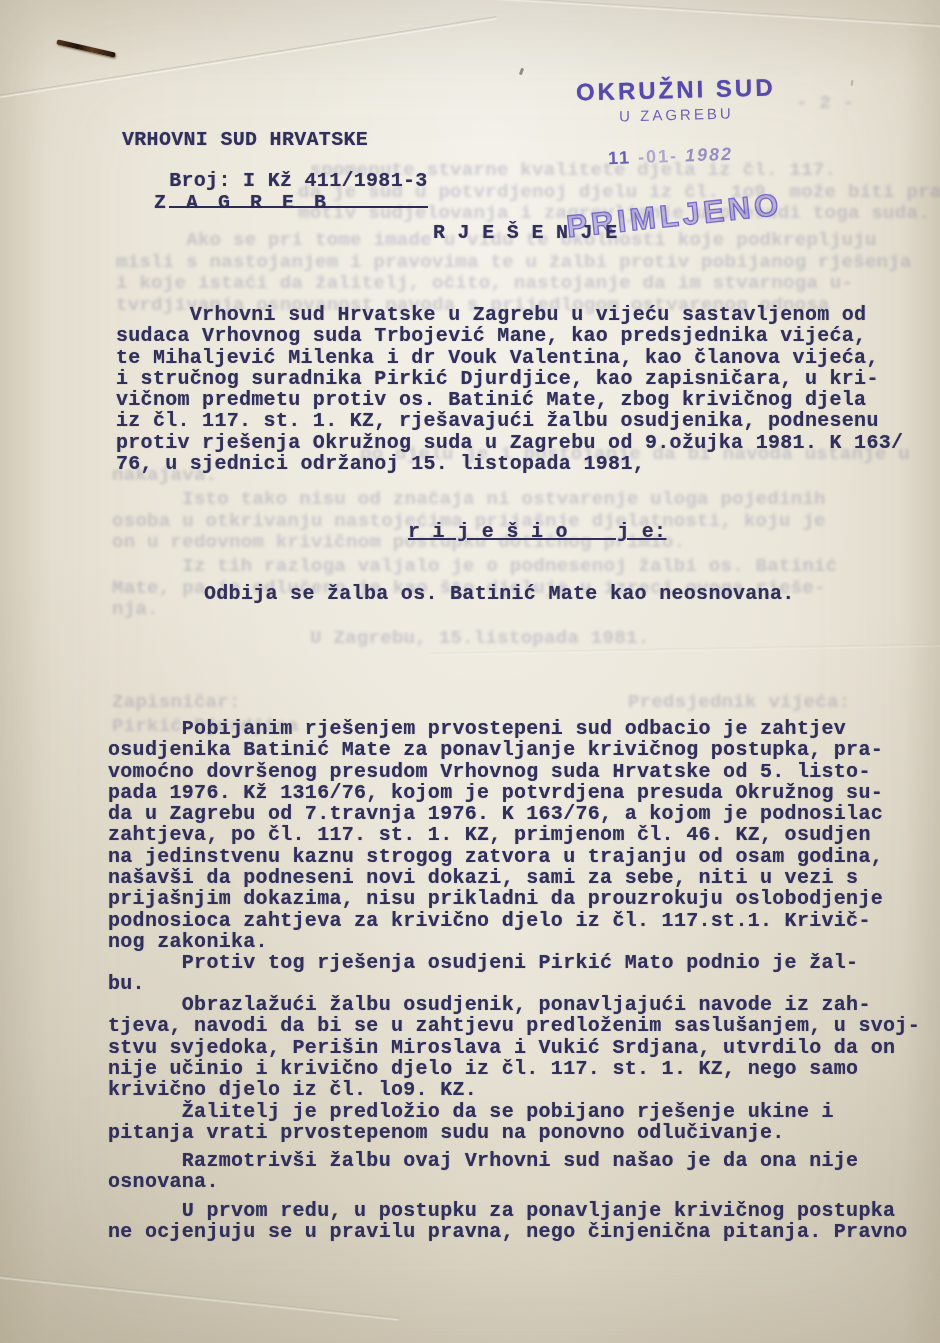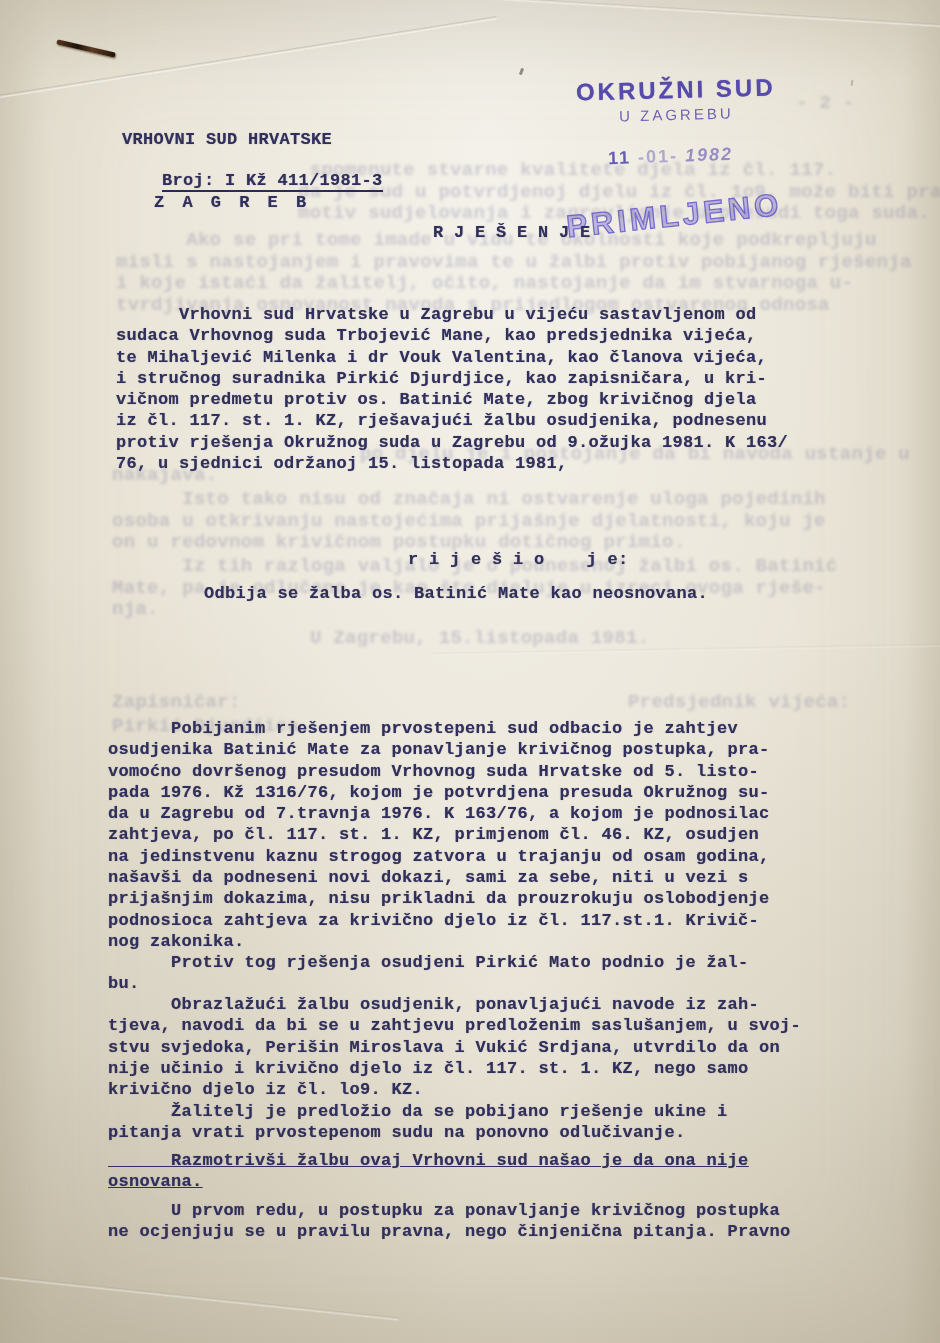--- a/index.html
+++ b/index.html
@@ -11,26 +11,26 @@
       radial-gradient(ellipse at 8% 95%, rgba(150,138,112,0.28), rgba(150,138,112,0) 40%),
       radial-gradient(ellipse at 97% 90%, rgba(150,138,112,0.22), rgba(150,138,112,0) 35%),
       linear-gradient(180deg, rgba(214,207,190,0.55) 0%, rgba(233,228,214,0) 6%, rgba(233,228,214,0) 78%, rgba(186,175,150,0.30) 100%),
       linear-gradient(90deg, rgba(190,181,158,0.30) 0%, rgba(233,228,214,0) 5%, rgba(233,228,214,0) 96%, rgba(186,176,152,0.30) 100%);
     box-shadow: inset 0 0 140px rgba(120,105,78,0.22);
     font-family:"Liberation Mono","DejaVu Sans Mono",monospace;
   }
   
   .typed{
     position:absolute;left:108px;width:790px;
-    color:#31305c;font-weight:700;font-size:17px;line-height:21.3px;
+    color:#31305c;font-weight:700;font-size:20px;line-height:21.3px;
     letter-spacing:0.3px;white-space:pre;
     text-shadow:0 0 1px rgba(47,46,90,0.55);
   }
   .heading{width:auto;}
-  .underlined{border-bottom:2.5px solid #2c2b55;padding-bottom:0;}
+  .underlined{border-bottom:2.5px solid #2c2b55;padding-bottom:14px;}
   
   .ghost{
     position:absolute;color:#5e5f8c;font-weight:700;font-size:19px;line-height:21.6px;
     letter-spacing:0.3px;white-space:pre;opacity:0.26;filter:blur(1.4px);
   }
   
   .stamp-office{
     position:absolute;left:561px;top:76px;width:230px;text-align:center;
     color:#4a3da8;font-family:"Liberation Sans","DejaVu Sans",sans-serif;
     transform:rotate(-1.5deg);opacity:0.92;
@@ -123,21 +123,21 @@
 
   <div class="typed" style="top:304px;margin-left:8px;">      Vrhovni sud Hrvatske u Zagrebu u vijeću sastavljenom od
 sudaca Vrhovnog suda Trbojević Mane, kao predsjednika vijeća,
 te Mihaljević Milenka i dr Vouk Valentina, kao članova vijeća,
 i stručnog suradnika Pirkić Djurdjice, kao zapisničara, u kri-
 vičnom predmetu protiv os. Batinić Mate, zbog krivičnog djela
 iz čl. 117. st. 1. KZ, rješavajući žalbu osudjenika, podnesenu
 protiv rješenja Okružnog suda u Zagrebu od 9.ožujka 1981. K 163/
 76, u sjednici održanoj 15. listopada 1981,</div>
 
-  <div class="typed heading" style="left:408px;top:549px;">r i j e š i o    j e:</div>
+  <div class="typed heading" style="left:408px;top:521px;text-decoration:underline;">r i j e š i o    j e:</div>
   <div class="typed heading" style="left:204px;top:583px;">Odbija se žalba os. Batinić Mate kao neosnovana.</div>
 
   <div class="typed" style="top:718px;">      Pobijanim rješenjem prvostepeni sud odbacio je zahtjev
 osudjenika Batinić Mate za ponavljanje krivičnog postupka, pra-
 vomoćno dovršenog presudom Vrhovnog suda Hrvatske od 5. listo-
 pada 1976. Kž 1316/76, kojom je potvrdjena presuda Okružnog su-
 da u Zagrebu od 7.travnja 1976. K 163/76, a kojom je podnosilac
 zahtjeva, po čl. 117. st. 1. KZ, primjenom čl. 46. KZ, osudjen
 na jedinstvenu kaznu strogog zatvora u trajanju od osam godina,
 našavši da podneseni novi dokazi, sami za sebe, niti u vezi s
@@ -146,18 +146,18 @@
 nog zakonika.</div>
   <div class="typed" style="top:952px;">      Protiv tog rješenja osudjeni Pirkić Mato podnio je žal-
 bu.</div>
   <div class="typed" style="top:994px;">      Obrazlažući žalbu osudjenik, ponavljajući navode iz zah-
 tjeva, navodi da bi se u zahtjevu predloženim saslušanjem, u svoj-
 stvu svjedoka, Perišin Miroslava i Vukić Srdjana, utvrdilo da on
 nije učinio i krivično djelo iz čl. 117. st. 1. KZ, nego samo
 krivično djelo iz čl. lo9. KZ.</div>
   <div class="typed" style="top:1101px;">      Žalitelj je predložio da se pobijano rješenje ukine i
 pitanja vrati prvostepenom sudu na ponovno odlučivanje.</div>
-  <div class="typed" style="top:1150px;text-decoration:underline;">      Razmotrivši žalbu ovaj Vrhovni sud našao je da ona nije
+  <div class="typed" style="top:1150px;">      Razmotrivši žalbu ovaj Vrhovni sud našao je da ona nije
 osnovana.</div>
   <div class="typed" style="top:1200px;">      U prvom redu, u postupku za ponavljanje krivičnog postupka
 ne ocjenjuju se u pravilu pravna, nego činjenična pitanja. Pravno</div>
 
 </div>
 
 </body></html>

